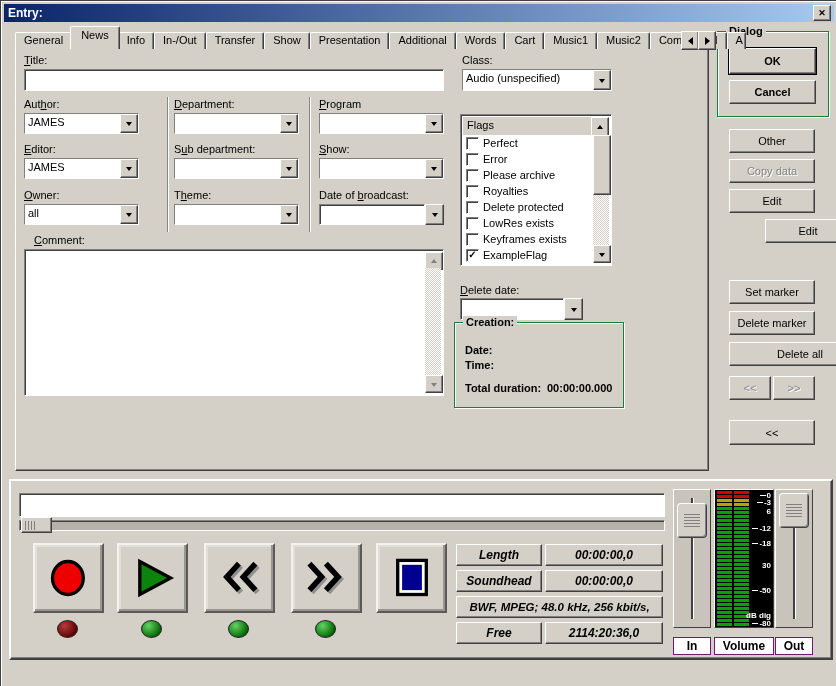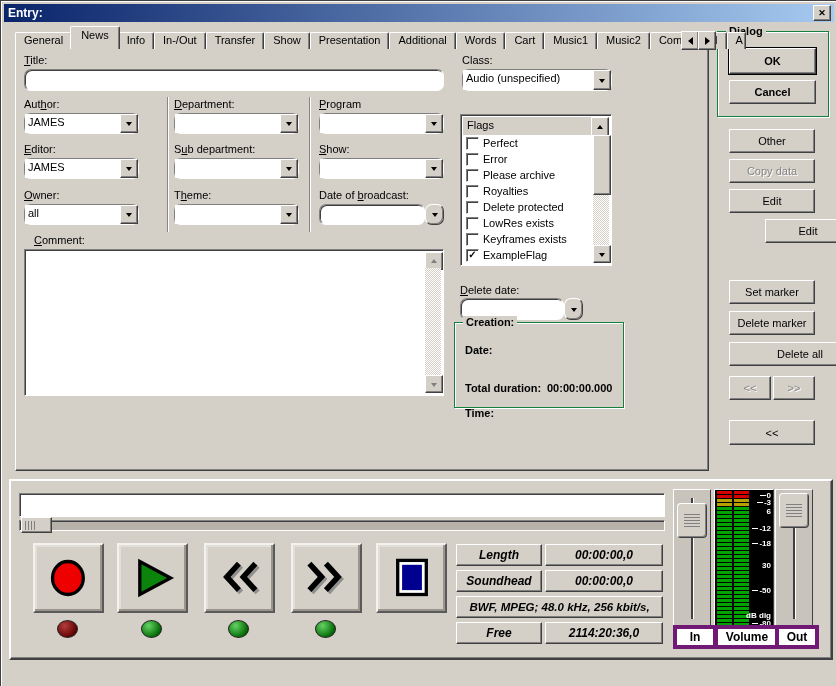--- a/index.html
+++ b/index.html
@@ -27,21 +27,21 @@
   .tabbar{position:absolute;left:14px;top:27px;height:21px;display:flex;align-items:flex-end;z-index:4;}
   .tab{height:15px;padding:1px 8px 0 8px;background:#d4d0c8;border:1px solid;
     border-color:#fff #404040 #404040 #fff;border-bottom:none;border-radius:2px 2px 0 0;
     box-shadow:inset -1px 0 0 #808080;white-space:nowrap;}
   .tab.selected{height:20px;padding:2px 10px 0 10px;margin:0 -2px;z-index:6;position:relative;}
   .tab.clipped{width:9px;padding-right:0;overflow:hidden;}
   .tabspin{position:absolute;top:30px;width:16px;height:17px;z-index:7;display:flex;align-items:center;justify-content:center;}
   .tabpage{position:absolute;left:14px;top:46px;width:692px;height:422px;background:#d4d0c8;z-index:3;}
   
   .lbl{position:absolute;white-space:nowrap;}
-  .field{position:absolute;border-radius:7px;}
+  .field{position:absolute;}
   .combo{display:flex;}
   .combo .val{flex:1;padding:2px 3px 0 3px;overflow:hidden;white-space:nowrap;background:#fff;}
   .combo-btn{width:16px;display:flex;align-items:center;justify-content:center;}
   .tri-down{width:0;height:0;border:3px solid transparent;border-top:4px solid #000;margin-top:4px;}
   .tri-up{width:0;height:0;border:3px solid transparent;border-bottom:4px solid #000;margin-bottom:4px;}
   .tri-down.gray{border-top-color:#808080;}
   .tri-up.gray{border-bottom-color:#808080;}
   .tri-left{width:0;height:0;border:4px solid transparent;border-right:5px solid #000;margin-right:4px;}
   .tri-right{width:0;height:0;border:4px solid transparent;border-left:5px solid #000;margin-left:4px;}
   .vsep{position:absolute;width:0;border-left:1px solid #868686;border-right:1px solid #fff;}
@@ -98,21 +98,21 @@
     box-shadow:inset -1px -1px 0 #808080;display:flex;align-items:center;justify-content:center;}
   .vgrip{width:16px;height:13px;background:repeating-linear-gradient(#808080 0 1px,transparent 1px 3px);}
   .vu{position:absolute;left:703px;top:8px;width:58px;height:137px;background:#000;
     border:1px solid;border-color:#fff #404040 #404040 #fff;}
   .led-col{position:absolute;top:1px;width:15px;}
   .led-col .seg{height:3px;margin-bottom:1px;}
   .vu-scale{position:absolute;right:1px;top:0;bottom:0;width:24px;}
   .vu-label{position:absolute;right:1px;display:flex;align-items:center;gap:1px;
     color:#fff;font-size:8px;font-weight:bold;line-height:7px;white-space:nowrap;}
   .vu-tick{display:inline-block;width:6px;height:1px;background:#fff;}
-  .mlabel{position:absolute;top:144px;height:16px;background:#fff;border:4px solid #701a75;
+  .mlabel{position:absolute;top:156px;height:16px;background:#fff;border:1px solid #701a75;
     display:flex;align-items:center;justify-content:center;font-weight:bold;font-size:12px;}
   u{text-decoration:underline;}
 </style>
 </head>
 <body>
 
 <div class="window">
 
   <div class="titlebar">
     <span class="titletext">Entry:</span>
@@ -288,21 +288,21 @@
     <span class="lbl" style="left:444px;top:236px;"><u>D</u>elete date:</span>
     <div class="field sunken" style="left:444px;top:250px;width:102px;height:20px;"><span></span></div>
     <div class="field raised" style="left:548px;top:250px;width:17px;height:20px;display:flex;align-items:center;justify-content:center;">
         <span class="tri-down"></span>
       </div>
 
     <div class="creation etched">
       <span class="grouplabel">Creation:</span>
       <span class="lbl" style="left:10px;top:12px;margin-top:9px;">Date:</span>
       <span class="lbl" style="left:52px;top:12px;"></span>
-      <span class="lbl" style="left:10px;top:36px;margin-top:48px;">Time:</span>
+      <span class="lbl" style="left:10px;top:36px;">Time:</span>
       <span class="lbl" style="left:52px;top:36px;"></span>
       <span class="lbl" style="left:10px;top:59px;">Total duration:</span>
       <span class="lbl" style="left:92px;top:59px;">00:00:00.000</span>
     </div>
   </div>
 
   <div class="etched" style="position:absolute;left:716px;top:30px;width:110px;height:84px;">
     <span class="grouplabel">Dialog</span>
     <div class="btn default" style="left:11px;top:16px;width:85px;height:24px;">OK</div>
     <div class="btn" style="left:11px;top:48px;width:85px;height:22px;">Cancel</div>

